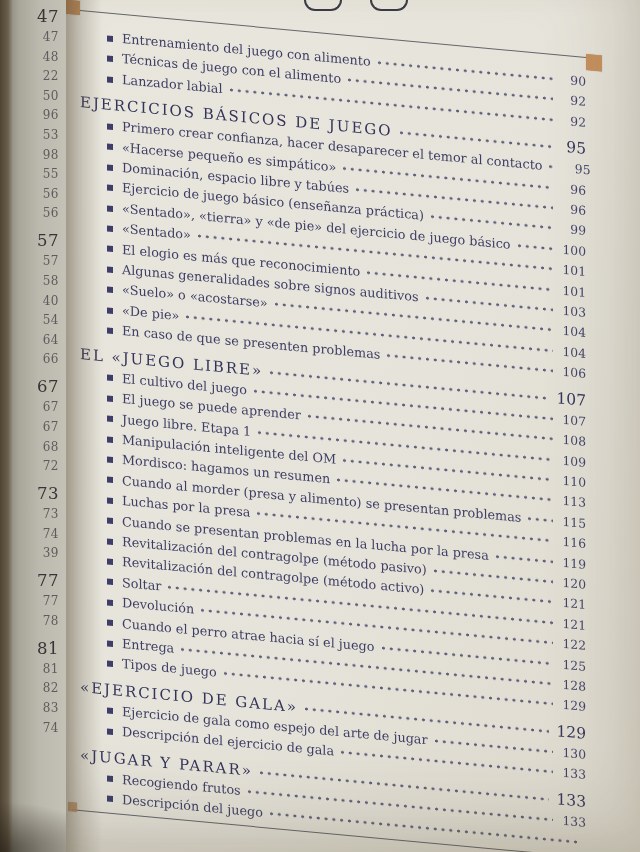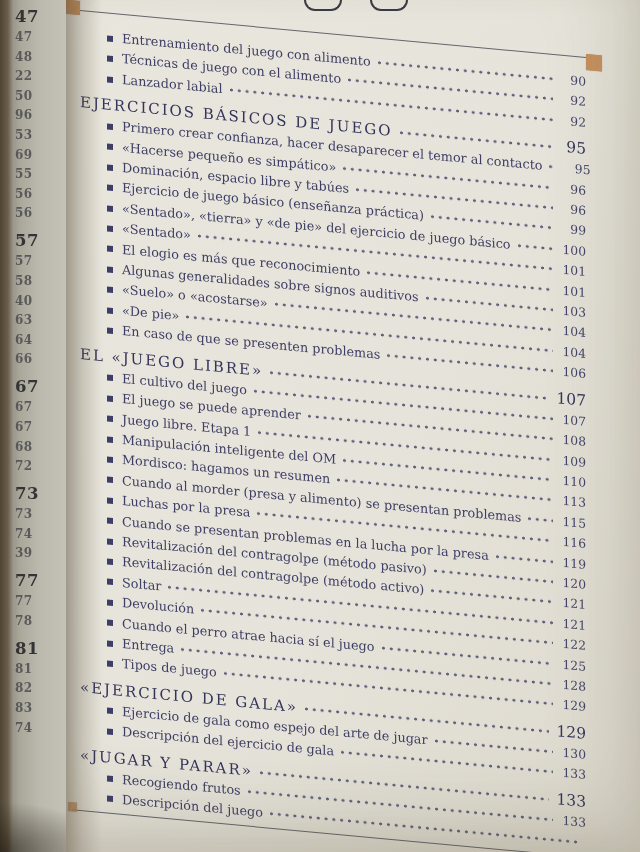--- a/index.html
+++ b/index.html
@@ -5,21 +5,21 @@
   html,body{margin:0;padding:0;}
   body{width:640px;height:852px;overflow:hidden;background:#564b3a;
        font-family:"DejaVu Serif","Liberation Serif",serif;}
   .scene{position:relative;width:640px;height:852px;overflow:hidden;}
 
   
   .left-strip{position:absolute;left:0;top:0;width:66px;height:852px;
     background:linear-gradient(90deg,#4e4434 0,#6b5f4c 8px,#9a968a 13px,#aaa79b 20px,#bcb9ae 40px,#c4c1b6 66px);}
   .left-strip::after{content:'';position:absolute;left:0;bottom:0;width:100%;height:90px;
     background:radial-gradient(150px 70px at 0% 100%,rgba(35,28,18,.65),rgba(35,28,18,0) 72%);}
-  .left-nums{position:absolute;top:8px;right:7px;width:44px;text-align:left;color:#4c4c4e;font-weight:bold;}
+  .left-nums{position:absolute;top:8px;right:7px;width:44px;text-align:right;color:#4c4c4e;}
   .ln{font-size:12px;line-height:13px;margin-bottom:6.6px;letter-spacing:.5px;opacity:.85;}
   .ln.big{font-size:16.5px;line-height:18px;color:#2e2e30;margin-bottom:5px;opacity:.95;}
   .ln.gap{margin-top:12px;}
 
   
   .page{position:absolute;left:66px;top:0;width:574px;height:852px;overflow:hidden;
     background:linear-gradient(118deg,#e9e6dd 0%,#e6e3da 55%,#ddd9cd 100%);}
   .page::before{content:'';position:absolute;left:0;top:0;bottom:0;width:36px;z-index:6;pointer-events:none;
     background:linear-gradient(90deg,rgba(80,68,47,.42),rgba(80,68,47,.18) 45%,rgba(80,68,47,0));}
   .page::after{content:'';position:absolute;inset:0;z-index:7;pointer-events:none;
@@ -61,29 +61,29 @@
 <div class="scene">
   <div class="left-strip">
     <div class="left-nums" id="leftNums">
         <div class="ln big">47</div>
         <div class="ln">47</div>
         <div class="ln">48</div>
         <div class="ln">22</div>
         <div class="ln">50</div>
         <div class="ln">96</div>
         <div class="ln">53</div>
-        <div class="ln">69</div>
+        <div class="ln">98</div>
         <div class="ln">55</div>
         <div class="ln">56</div>
         <div class="ln">56</div>
         <div class="ln big gap">57</div>
         <div class="ln">57</div>
         <div class="ln">58</div>
         <div class="ln">40</div>
-        <div class="ln">63</div>
+        <div class="ln">54</div>
         <div class="ln">64</div>
         <div class="ln">66</div>
         <div class="ln big gap">67</div>
         <div class="ln">67</div>
         <div class="ln">67</div>
         <div class="ln">68</div>
         <div class="ln">72</div>
         <div class="ln big gap">73</div>
         <div class="ln">73</div>
         <div class="ln">74</div>

